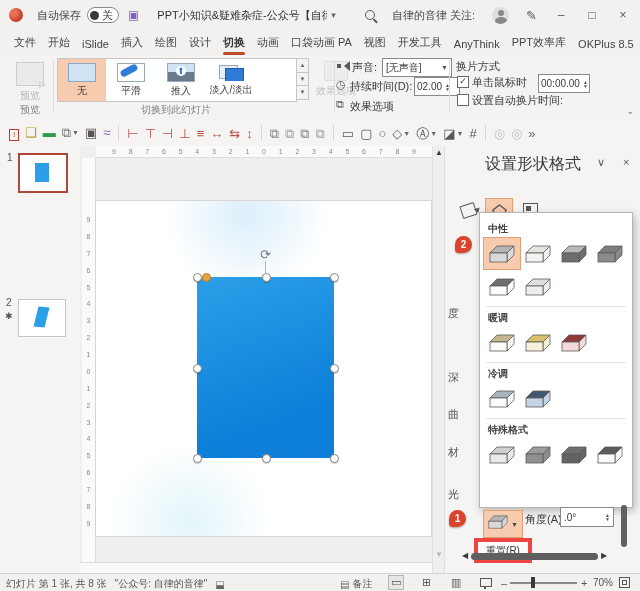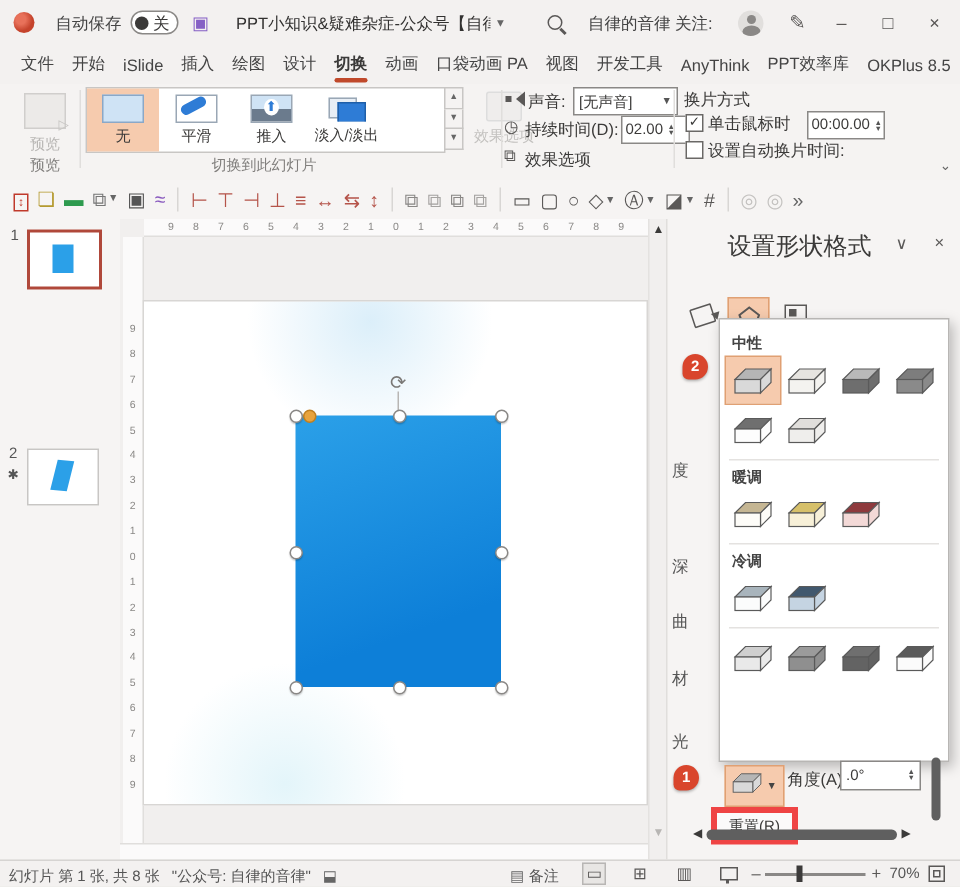--- a/index.html
+++ b/index.html
@@ -499,20 +499,21 @@
             </div>
             <div class="bitem">
               <svg width="26" height="20" viewBox="0 0 26 20">
                 <polygon points="1,9 8,2 25,2 18,9" fill="#41586e" stroke="#5a5a5a" stroke-width="0.8"></polygon>
                 <polygon points="18,9 25,2 25,11 18,18" fill="#c5d4e2" stroke="#5a5a5a" stroke-width="0.8"></polygon>
                 <rect x="1" y="9" width="17" height="9" fill="#c5d4e2" stroke="#5a5a5a" stroke-width="0.8"></rect>
               </svg>
             </div>
           </div>
         <div class="bdiv"></div>
+        <div class="bsec">特殊格式</div>
         <div class="brow">
             <div class="bitem">
               <svg width="26" height="20" viewBox="0 0 26 20">
                 <polygon points="1,9 8,2 25,2 18,9" fill="#cfcfcf" stroke="#5a5a5a" stroke-width="0.8"></polygon>
                 <polygon points="18,9 25,2 25,11 18,18" fill="#e9e9e9" stroke="#5a5a5a" stroke-width="0.8"></polygon>
                 <rect x="1" y="9" width="17" height="9" fill="#e9e9e9" stroke="#5a5a5a" stroke-width="0.8"></rect>
               </svg>
             </div>
             <div class="bitem">
               <svg width="26" height="20" viewBox="0 0 26 20">

